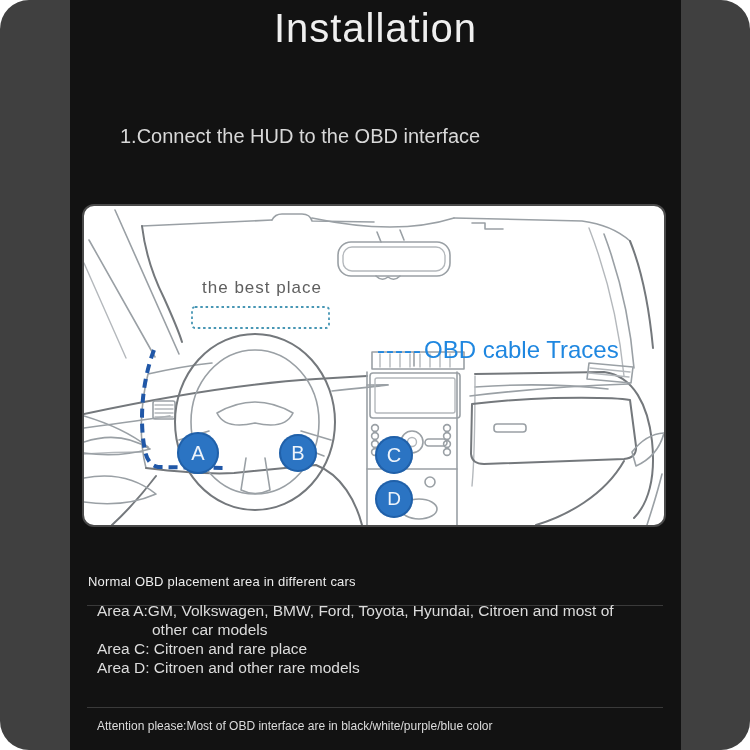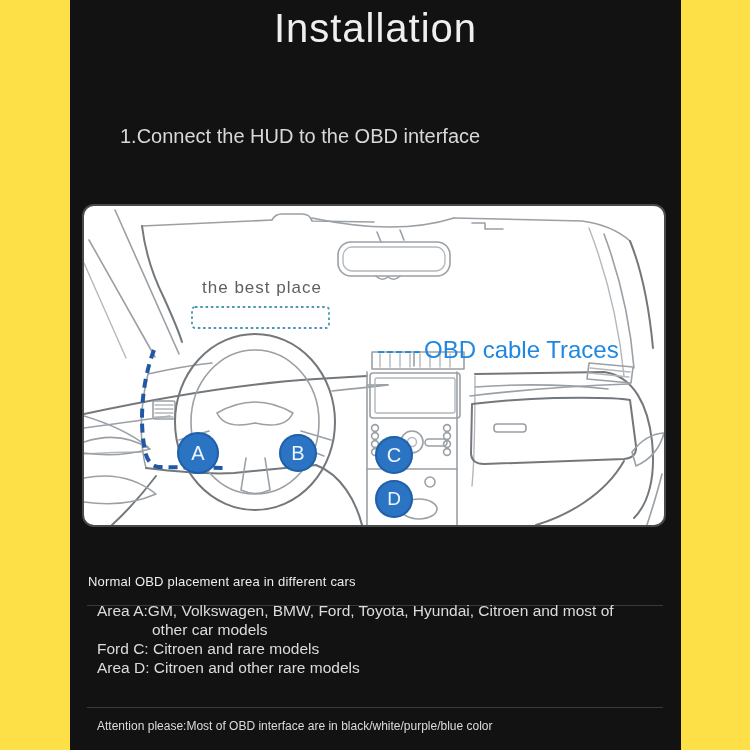--- a/index.html
+++ b/index.html
@@ -1,20 +1,20 @@
 <!DOCTYPE html>
 <html><head>
 <meta charset="utf-8">
 <style>
   * { margin:0; padding:0; box-sizing:border-box; }
   html,body { background:#ffffff; }
   body { font-family:"Liberation Sans", sans-serif; }
   .page {
     position:relative; width:750px; height:750px; margin:0 auto;
-    background:#fde047; overflow:hidden;
+    background:#404040; overflow:hidden;border-radius:29px;
   }
   .panel {
     position:absolute; left:70px; top:0; width:611px; height:750px;
     background:#121212;
   }
   .title {
     position:absolute; left:0; top:6px; width:100%;
     text-align:center; color:#efefef; font-size:40px; font-weight:300;
     letter-spacing:1px;
   }
@@ -195,21 +195,21 @@
       <span class="dashes">-----</span><span>OBD cable Traces</span>
     </div>
 
     <div class="section-heading">Normal OBD placement area in different cars</div>
 
     <div class="divider d1"></div>
 
     <div class="area-list">
       <div>Area A:GM, Volkswagen, BMW, Ford, Toyota, Hyundai, Citroen and most of</div>
       <div class="indent">other car models</div>
-      <div>Ford C: Citroen and rare models</div>
+      <div>Area C: Citroen and rare place</div>
       <div>Area D: Citroen and other rare models</div>
     </div>
 
     <div class="divider d2"></div>
 
     <div class="attention">Attention please:Most of OBD interface are in black/white/purple/blue color</div>
   </div>
 </div>
 
 </body></html>

